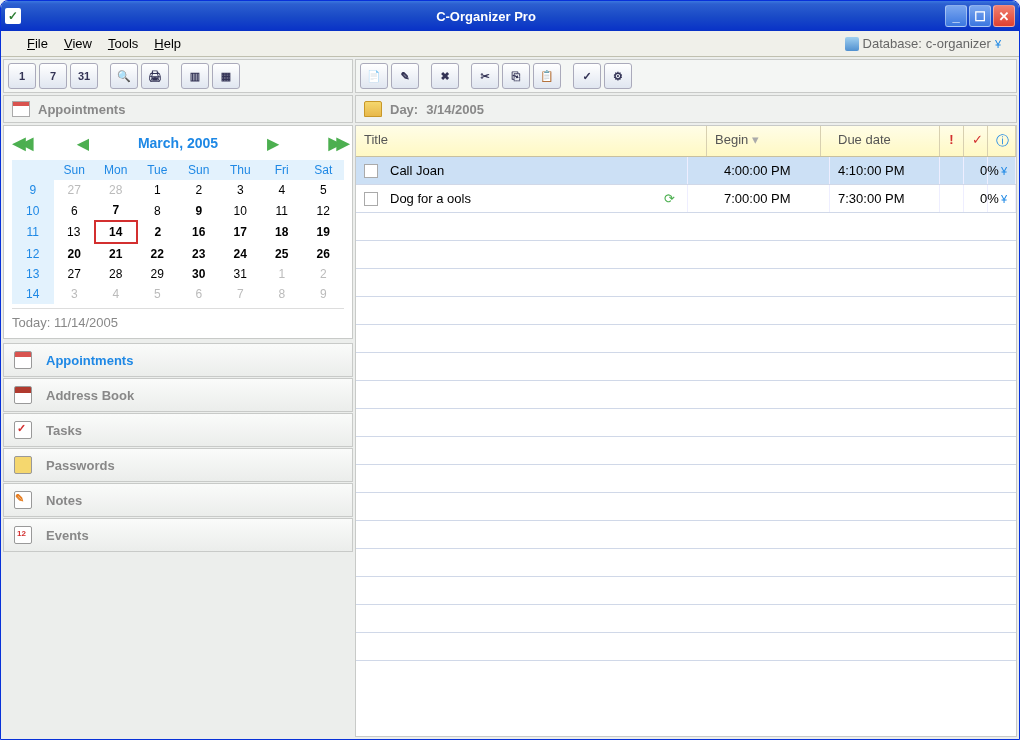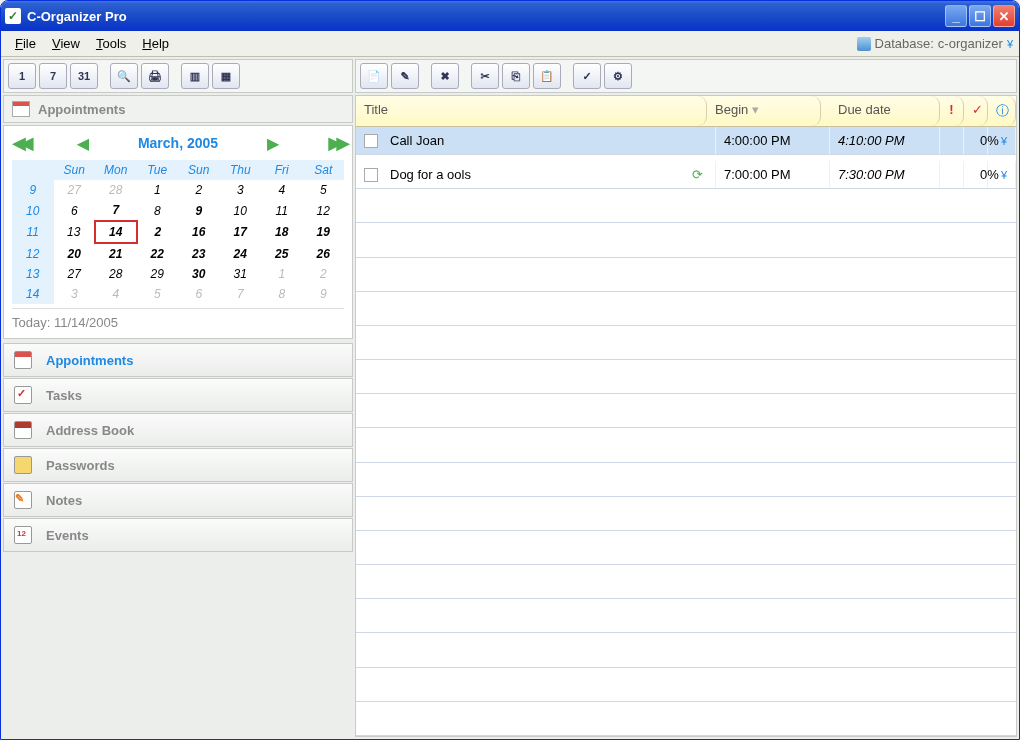--- a/index.html
+++ b/index.html
@@ -1,46 +1,46 @@
 <!DOCTYPE html>
 <html><head>
 <meta charset="utf-8">
 <style>
 * { box-sizing: border-box; margin: 0; padding: 0; font-family: Tahoma, Arial, sans-serif; font-size: 13px; }
 body { background: #eceff4; }
 .window { width: 1020px; height: 740px; background: #ece9d8; border: 1px solid #0831d9; border-radius: 8px 8px 0 0; overflow: hidden; display: flex; flex-direction: column; }
 .titlebar { background: linear-gradient(to bottom, #3b77e0 0%, #2c5fd0 10%, #1a4bc7 50%, #0831c7 100%); height: 30px; display: flex; align-items: center; padding: 0 4px; color: white; font-weight: bold; font-size: 14px; }
 .titlebar-icon { width: 16px; height: 16px; background: white; margin-right: 6px; border-radius: 2px; display: flex; align-items: center; justify-content: center; color: #2e7d32; font-size: 12px; }
-.titlebar-text { flex: 1; }
+.titlebar-text { flex: 1; text-align: center; }
 .win-buttons { display: flex; gap: 2px; }
 .win-btn { width: 22px; height: 22px; border-radius: 3px; display: flex; align-items: center; justify-content: center; font-weight: bold; font-size: 13px; cursor: pointer; border: 1px solid rgba(255,255,255,0.4); }
 .btn-min { background: linear-gradient(to bottom, #7ba7ef, #3b77e0); color: white; }
 .btn-max { background: linear-gradient(to bottom, #7ba7ef, #3b77e0); color: white; }
 .btn-close { background: linear-gradient(to bottom, #f08070, #e04030); color: white; }
-.menubar { background: #f0f0ea; height: 26px; display: flex; align-items: center; padding: 0 6px; border-bottom: 1px solid #c0c0b0; }
+.menubar { background: #f0f0ea; height: 26px; display: flex; align-items: center; padding: 0 18px; border-bottom: 1px solid #c0c0b0; }
 .menu-item { padding: 3px 8px; cursor: pointer; }
 .menu-item u { text-decoration: underline; }
 .menubar-right { margin-left: auto; display: flex; align-items: center; gap: 4px; color: #666; }
 .db-icon { width: 14px; height: 14px; background: linear-gradient(to bottom, #a0d0f0, #5090d0); border-radius: 2px; }
 .content { flex: 1; display: flex; background: #eceeec; padding: 2px; gap: 2px; overflow: hidden; }
 .left-panel { width: 350px; display: flex; flex-direction: column; gap: 2px; }
 .right-panel { flex: 1; display: flex; flex-direction: column; gap: 2px; }
 .toolbar { background: #f4f6f4; border: 1px solid #c8cac8; padding: 3px 4px; display: flex; gap: 3px; align-items: center; }
 .tb-btn { width: 28px; height: 26px; border: 1px solid #aab; background: linear-gradient(to bottom, #fff, #e0e6f0); border-radius: 3px; display: flex; align-items: center; justify-content: center; cursor: pointer; font-size: 11px; font-weight: bold; color: #335; }
 .tb-sep { width: 6px; }
 .section-header { background: #f0f2f0; border: 1px solid #c8cac8; padding: 5px 8px; display: flex; align-items: center; gap: 8px; color: #888; font-weight: bold; }
 .hdr-icon { width: 18px; height: 16px; }
 .cal-icon { background: linear-gradient(to bottom, #d9534f 30%, #fff 30%); border: 1px solid #aaa; }
 .folder-icon { background: linear-gradient(to bottom, #f5d76e, #e8b84a); border-radius: 2px 2px 0 0; border: 1px solid #c89828; }
 .calendar-box { background: #fff; border: 1px solid #c8cac8; padding: 6px 8px; }
 .cal-nav { display: flex; align-items: center; justify-content: space-between; margin-bottom: 6px; }
 .nav-arrow { color: #4caf50; font-size: 18px; cursor: pointer; letter-spacing: -6px; }
 .nav-arrow.single { letter-spacing: 0; font-size: 16px; }
 .cal-month { color: #1e88e5; font-weight: bold; font-size: 14px; }
-.cal-table { width: 100%; border-collapse: collapse; font-style: italic; }
+.cal-table { width: 100%; border-collapse: collapse; }
 .cal-table td, .cal-table th { text-align: center; padding: 3px 2px; font-size: 12px; width: 36px; }
 .cal-table th { color: #1e88e5; font-weight: normal; background: #e3f2fd; }
 .cal-table .wk { color: #1e88e5; background: #e3f2fd; font-size: 12px; }
 .cal-table .other-month { color: #bbb; }
 .cal-table .bold-day { font-weight: bold; }
 .cal-table .selected { border: 2px solid #d32f2f; font-weight: bold; }
 .today-row { padding: 6px 0 2px 0; color: #888; border-top: 1px solid #ddd; margin-top: 4px; }
 .time-row { text-align: right; color: #1e88e5; font-size: 12px; padding: 2px 0 0 0; }
 .nav-sections { display: flex; flex-direction: column; gap: 1px; margin-top: 2px; }
 .nav-sec { background: linear-gradient(to bottom, #fafbfa, #ebedeb); border: 1px solid #c8cac8; padding: 7px 10px; display: flex; align-items: center; gap: 14px; cursor: pointer; color: #888; font-weight: bold; }
@@ -51,34 +51,34 @@
 .ico-tasks::after { content: "✓"; color: #d32f2f; font-size: 11px; position: absolute; top: 0; left: 2px; }
 .ico-addr { background: linear-gradient(to bottom, #b03a2e 40%, #fff 40%); }
 .ico-pass { background: #f5d76e; }
 .ico-notes { background: #fff; }
 .ico-notes::after { content: "✎"; color: #e67e22; font-size: 11px; position: absolute; }
 .ico-events { background: #fff; position: relative; }
 .ico-events::after { content: "12"; font-size: 8px; color: #d32f2f; position: absolute; top: 2px; left: 2px; }
 .day-label { color: #888; font-weight: bold; }
 .task-grid { flex: 1; background: #fff; border: 1px solid #c8cac8; display: flex; flex-direction: column; overflow: hidden; }
 .grid-head { display: flex; background: linear-gradient(to bottom, #fffde7, #fff9c4); border-bottom: 1px solid #c8c0a0; }
-.gh-cell { padding: 6px 8px; border-right: 1px solid #d8d0b0; color: #555; border-radius: 9px; }
+.gh-cell { padding: 6px 8px; border-right: 1px solid #d8d0b0; color: #555; }
 .gh-title { flex: 1; }
 .gh-begin { width: 114px; }
 .gh-due { width: 110px; margin-left: 9px; }
 .gh-flag { width: 24px; text-align: center; color: #d32f2f; font-weight: bold; }
 .gh-check { width: 24px; text-align: center; color: #d32f2f; }
 .gh-info { width: 28px; text-align: center; color: #1e88e5; }
-.grid-body { flex: 1; display: flex; flex-direction: column; background: #fff; justify-content: space-between; }
+.grid-body { flex: 1; display: flex; flex-direction: column; background: #fff; }
 .grid-row { display: flex; height: 28px; align-items: center; border-bottom: 1px solid #d0d8e8; }
 .grid-row.selected { background: #cce0f5; }
 .gc { padding: 0 8px; border-right: 1px solid #eef; height: 100%; display: flex; align-items: center; }
 .gc-title { flex: 1; gap: 6px; }
-.gc-begin { width: 114px; }
-.gc-due { width: 110px; font-style: italic; }
+.gc-begin { width: 114px; margin-left: 28px; }
+.gc-due { width: 110px; }
 .gc-flag { width: 24px; }
 .gc-check { width: 24px; }
 .gc-info { width: 28px; justify-content: flex-end; gap: 2px; }
 .row-icon { width: 14px; height: 14px; background: #fff; border: 1px solid #aaa; margin-right: 6px; }
 .recur-icon { color: #4caf50; margin-left: auto; margin-right: 4px; }
 .empty-row { height: 28px; border-bottom: 1px solid #d0d8e8; }
 .chev { color: #1e88e5; font-size: 11px; cursor: pointer; }
 </style>
 </head>
 <body>
@@ -212,26 +212,26 @@
         </table>
         <div class="today-row">Today: 11/14/2005</div>
       </div>
 
       <div class="nav-sections">
         <div class="nav-sec active">
           <div class="nav-sec-icon ico-appt"></div>
           <span>Appointments</span>
         </div>
         <div class="nav-sec">
+          <div class="nav-sec-icon ico-addr"></div>
+          <span>Address Book</span>
+        </div>
+        <div class="nav-sec">
           <div class="nav-sec-icon ico-tasks"></div>
           <span>Tasks</span>
-        </div>
-        <div class="nav-sec">
-          <div class="nav-sec-icon ico-addr"></div>
-          <span>Address Book</span>
         </div>
         <div class="nav-sec">
           <div class="nav-sec-icon ico-pass"></div>
           <span>Passwords</span>
         </div>
         <div class="nav-sec">
           <div class="nav-sec-icon ico-notes"></div>
           <span>Notes</span>
         </div>
         <div class="nav-sec">
@@ -249,20 +249,25 @@
         <div class="tb-btn">✖</div>
         <div class="tb-sep"></div>
         <div class="tb-btn">✂</div>
         <div class="tb-btn">⎘</div>
         <div class="tb-btn">📋</div>
         <div class="tb-sep"></div>
         <div class="tb-btn">✓</div>
         <div class="tb-btn">⚙</div>
       </div>
 
+      <div class="section-header">
+        <div class="hdr-icon folder-icon"></div>
+        <span class="day-label">Day:</span>
+        <span class="day-label">3/14/2005</span>
+      </div>
 
       <div class="task-grid">
         <div class="grid-head">
           <div class="gh-cell gh-title">Title</div>
           <div class="gh-cell gh-begin"><span>Begin</span> <span style="color:#aaa">▾</span></div>
           <div class="gh-cell gh-due">Due date</div>
           <div class="gh-cell gh-flag">!</div>
           <div class="gh-cell gh-check">✓</div>
           <div class="gh-cell gh-info">ⓘ</div>
         </div>

